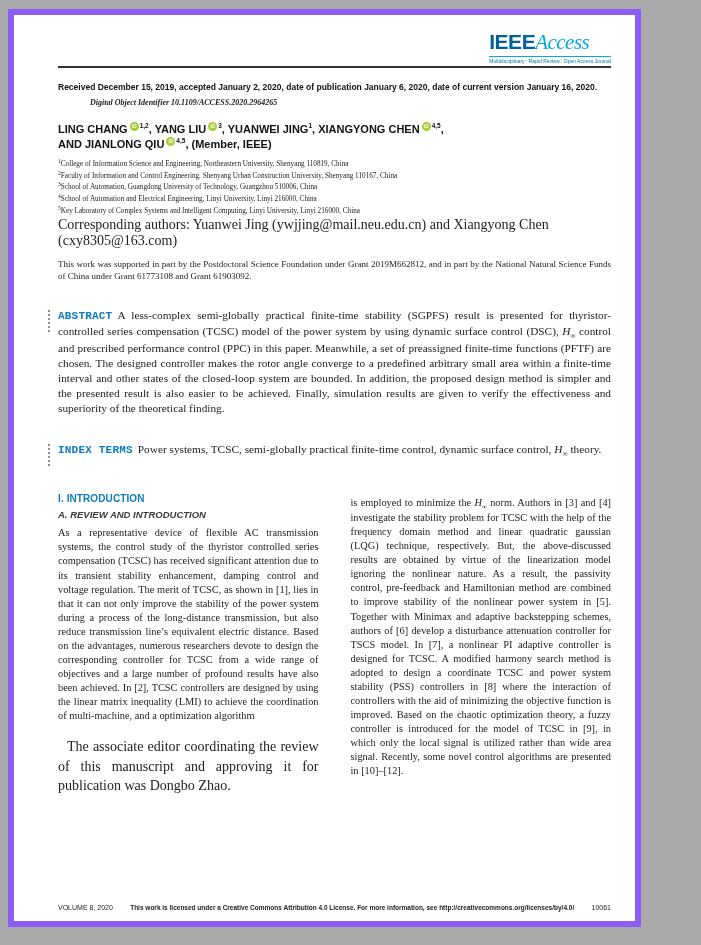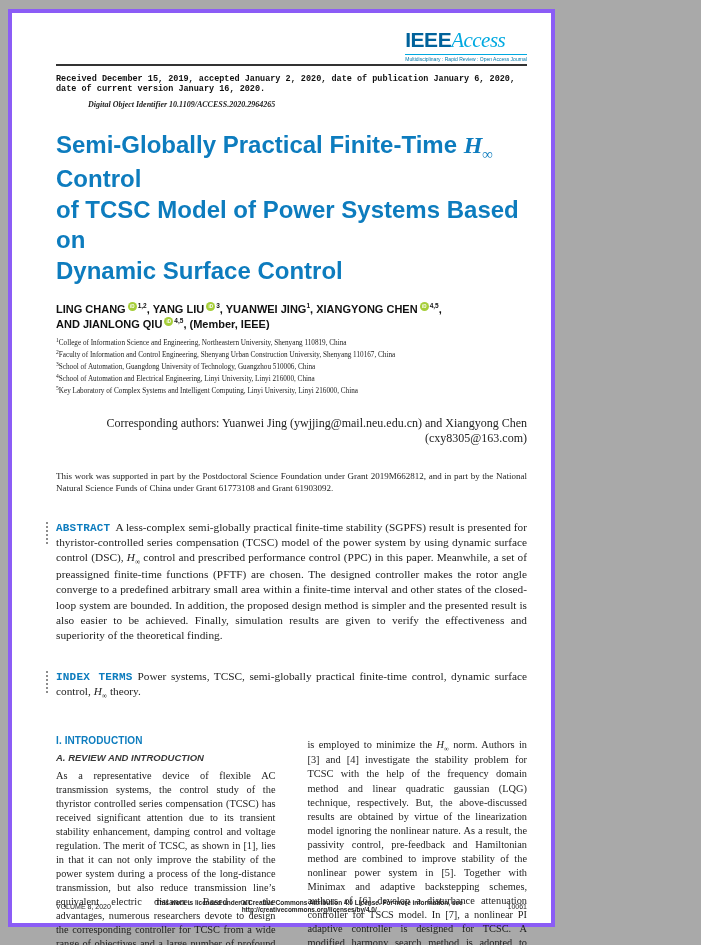--- a/index.html
+++ b/index.html
@@ -1,58 +1,58 @@
 <!DOCTYPE html>
 <html><head>
 <meta charset="utf-8">
 <style>
   * { margin:0; padding:0; box-sizing:border-box; }
   html,body { width:701px; height:945px; }
   body { background:#a9a9a9; position:relative; overflow:hidden;
          font-family:"Liberation Serif", serif; color:#1c1c1c; }
 
-  .page { position:absolute; left:8px; top:9px; width:547px; height:918px;
-          background:#ffffff; border:4px solid #8b5cf6;
+  .page { position:absolute; left:8px; top:9px; width:633px; height:918px;
+          background:#ffffff; border:6px solid #8b5cf6;
           padding:13px 24px 0 44px; }
 
   
   .header-top { position:relative; height:38px; }
   .logo { position:absolute; top:2px; right:0; text-align:left; }
   .logo-main { white-space:nowrap; }
   .logo-ieee { font-family:"Liberation Sans", sans-serif; font-weight:bold;
                font-size:21px; color:#00629b; letter-spacing:-0.5px; }
   .logo-access { font-family:"Liberation Serif", serif; font-style:italic;
                  font-size:21px; color:#00a9e0; letter-spacing:-0.5px; }
   .logo-tagline { font-family:"Liberation Sans", sans-serif; font-size:5px;
                   color:#0076a8; white-space:nowrap; margin-top:1px;
                   border-top:1px solid #00a9e0; padding-top:1px; }
   .header-rule { border-top:2px solid #333; }
-  .received { margin-top:8px; font-family:Liberation Mono, monospace;
+  .received { margin-top:14px; font-family:Liberation Sans, sans-serif;
               font-weight:bold; font-size:8.5px; color:#111; }
   .doi { margin-top:6px; font-style:italic; font-weight:bold; font-size:8px; color:#222;margin-left:32px; }
 
   
   .title { margin-top:21px; font-family:"Liberation Sans", sans-serif;
            font-weight:bold; font-size:24px; line-height:1.28; color:#0d7cbe; }
   .math { font-family:"Liberation Serif", serif; font-weight:bold; }
   .math .mi { font-style:italic; }
   .math sub { font-size:62%; font-style:normal; }
 
   .authors { margin-top:15px; font-family:"Liberation Sans", sans-serif;
              font-weight:bold; font-size:11px; line-height:1.35; color:#111; }
   .authors sup { font-size:6.5px; vertical-align:super; }
   .orcid { display:inline-block; width:9px; height:9px; border-radius:50%;
            background:#a6ce39; color:#fff; text-align:center;
            font:bold 4.5px/9px "Liberation Sans", sans-serif;
            vertical-align:super; margin:0 1px 0 2px; }
 
   .affils { margin-top:6px; font-size:7.2px; line-height:1.45; color:#222; }
   .affils sup { font-size:5.5px; }
-  .corresponding { margin-top:19px; font-size:12px; color:#222;text-align:right; }
-  .funding { margin-top:24px; font-size:9px; line-height:1.35; text-align:justify; color:#1c1c1c; }
+  .corresponding { margin-top:0; font-size:14px; color:#222; }
+  .funding { margin-top:9px; font-size:9px; line-height:1.35; text-align:justify; color:#1c1c1c; }
 
   
   .block { position:relative; margin-top:26px; font-size:11.3px; line-height:1.33;
            text-align:justify; }
   .block::before { content:""; position:absolute; left:-10px; top:2px; height:22px;
                    border-left:2px dotted #8c8c8c; }
   .block-label { font-family:Liberation Mono, monospace; font-weight:bold;
                  color:#0d7cbe; margin-right:5px; font-size:11px; letter-spacing:0.2px; }
   .index-block { }
 
@@ -86,25 +86,20 @@
       <div class="logo-main">
         <span class="logo-ieee">IEEE</span><span class="logo-access">Access</span>
       </div>
       <div class="logo-tagline">Multidisciplinary : Rapid Review : Open Access Journal</div>
     </div>
   </div>
   <div class="header-rule"></div>
   <div class="received">Received December 15, 2019, accepted January 2, 2020, date of publication January 6, 2020, date of current version January 16, 2020.</div>
   <div class="doi">Digital Object Identifier 10.1109/ACCESS.2020.2964265</div>
 
-  <h1 class="title">
-    <span><span>Semi-Globally Practical Finite-Time </span><span class="math"><span class="mi">H</span><sub>∞</sub></span><span> Control</span></span><br>
-    <span>of TCSC Model of Power Systems Based on</span><br>
-    <span>Dynamic Surface Control</span>
-  </h1>
 
   <div class="authors">
     <div>
       <span>LING CHANG</span><span class="orcid"><span>iD</span></span><sup>1,2</sup><span>, </span><span>YANG LIU</span><span class="orcid"><span>iD</span></span><sup>3</sup><span>, </span><span>YUANWEI JING</span><sup>1</sup><span>, </span><span>XIANGYONG CHEN</span><span class="orcid"><span>iD</span></span><sup>4,5</sup><span>,</span>
     </div>
     <div>
       <span>AND </span><span>JIANLONG QIU</span><span class="orcid"><span>iD</span></span><sup>4,5</sup><span>, (Member, IEEE)</span>
     </div>
   </div>
 

